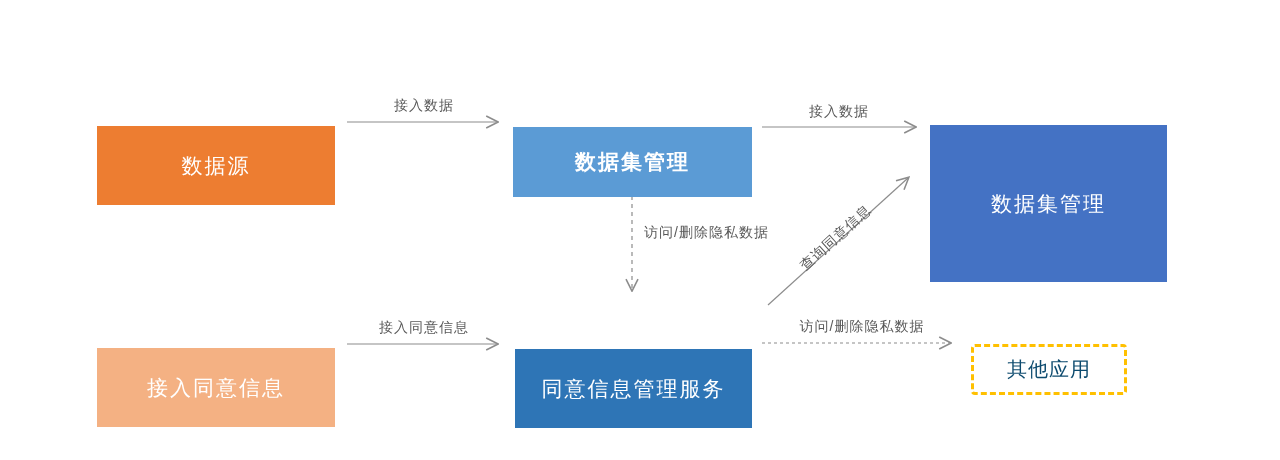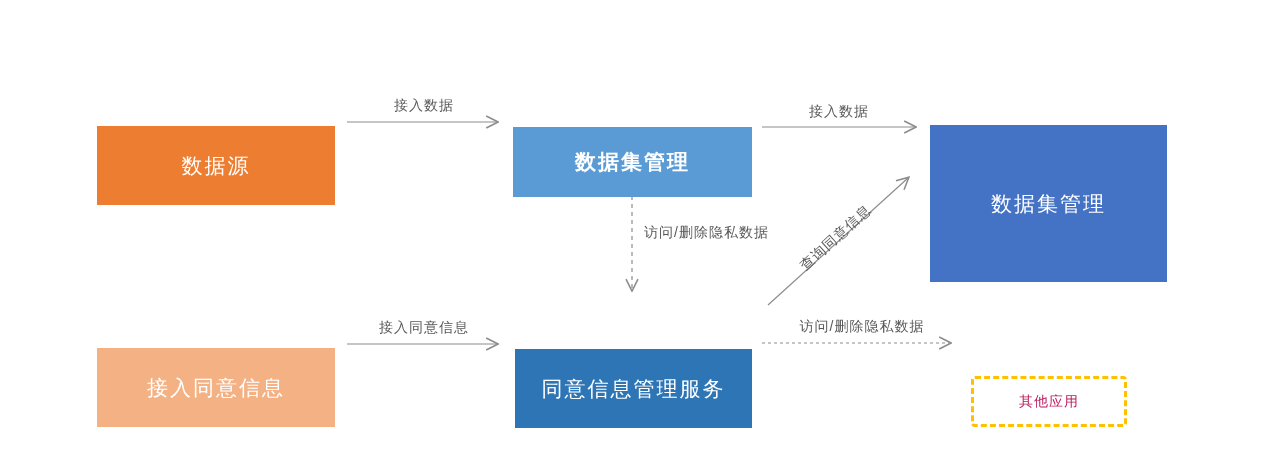--- a/index.html
+++ b/index.html
@@ -11,22 +11,22 @@
   .node{
     position:absolute;display:flex;align-items:center;justify-content:center;
     color:#ffffff;font-size:21px;font-weight:400;letter-spacing:2px;white-space:nowrap;margin-top:44px;
   }
   #n-source{left:97px;top:82px;width:238px;height:79px;background:#ED7D31;}
   #n-dataset{left:513px;top:83px;width:239px;height:70px;background:#5B9BD5;font-weight:bold;}
   #n-app{left:930px;top:81px;width:237px;height:157px;background:#4472C4;}
   #n-consent-collect{left:97px;top:304px;width:238px;height:79px;background:#F4B183;}
   #n-consent-mgmt{left:515px;top:305px;width:237px;height:79px;background:#2E75B6;}
   #n-other{
-    left:971px;top:332px;width:150px;height:45px;background:#ffffff;
-    border:3px dashed #FFC000;border-radius:4px;color:#be185d;font-size:14px;letter-spacing:1px;
+    left:971px;top:300px;width:150px;height:45px;background:#ffffff;
+    border:3px dashed #FFC000;border-radius:4px;color:#0c4a6e;font-size:20px;letter-spacing:1px;
   }
   .elabel{
     position:absolute;font-size:14px;color:#595959;white-space:nowrap;
     transform:translate(-50%,-50%);letter-spacing:1px;
   }
   #l-access-data{left:424px;top:106px;font-family:Liberation Serif, serif;}
   #l-query-data{left:839px;top:112px;}
   #l-vert{left:644px;top:233px;transform:translate(0,-50%);}
   #l-access-consent{left:424px;top:328px;}
   #l-query-consent{left:836px;top:238px;transform:translate(-50%,-50%) rotate(-42deg);}

